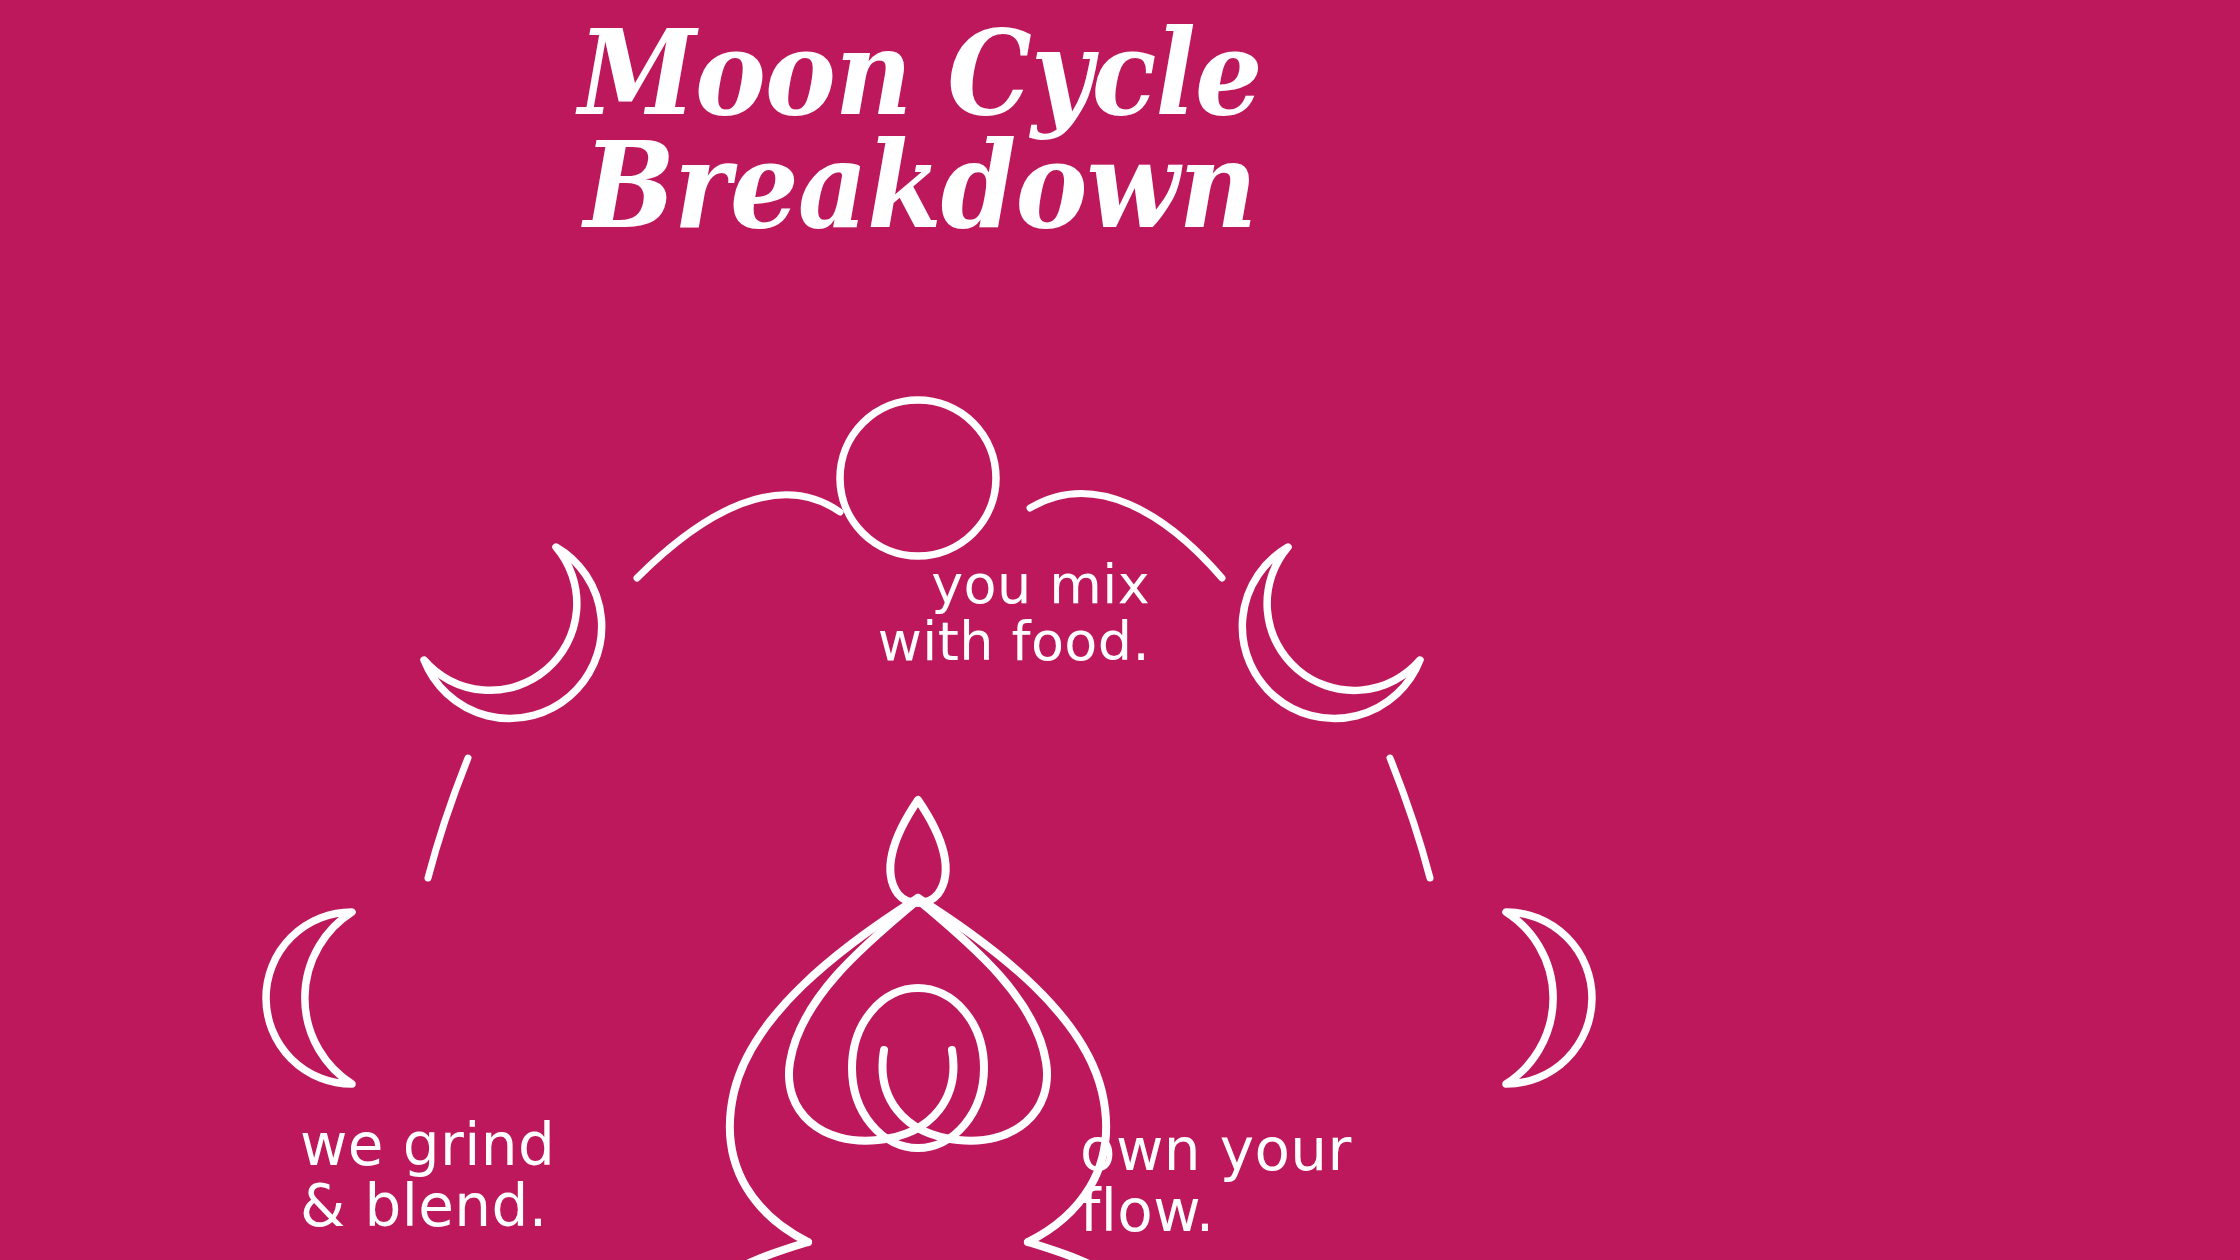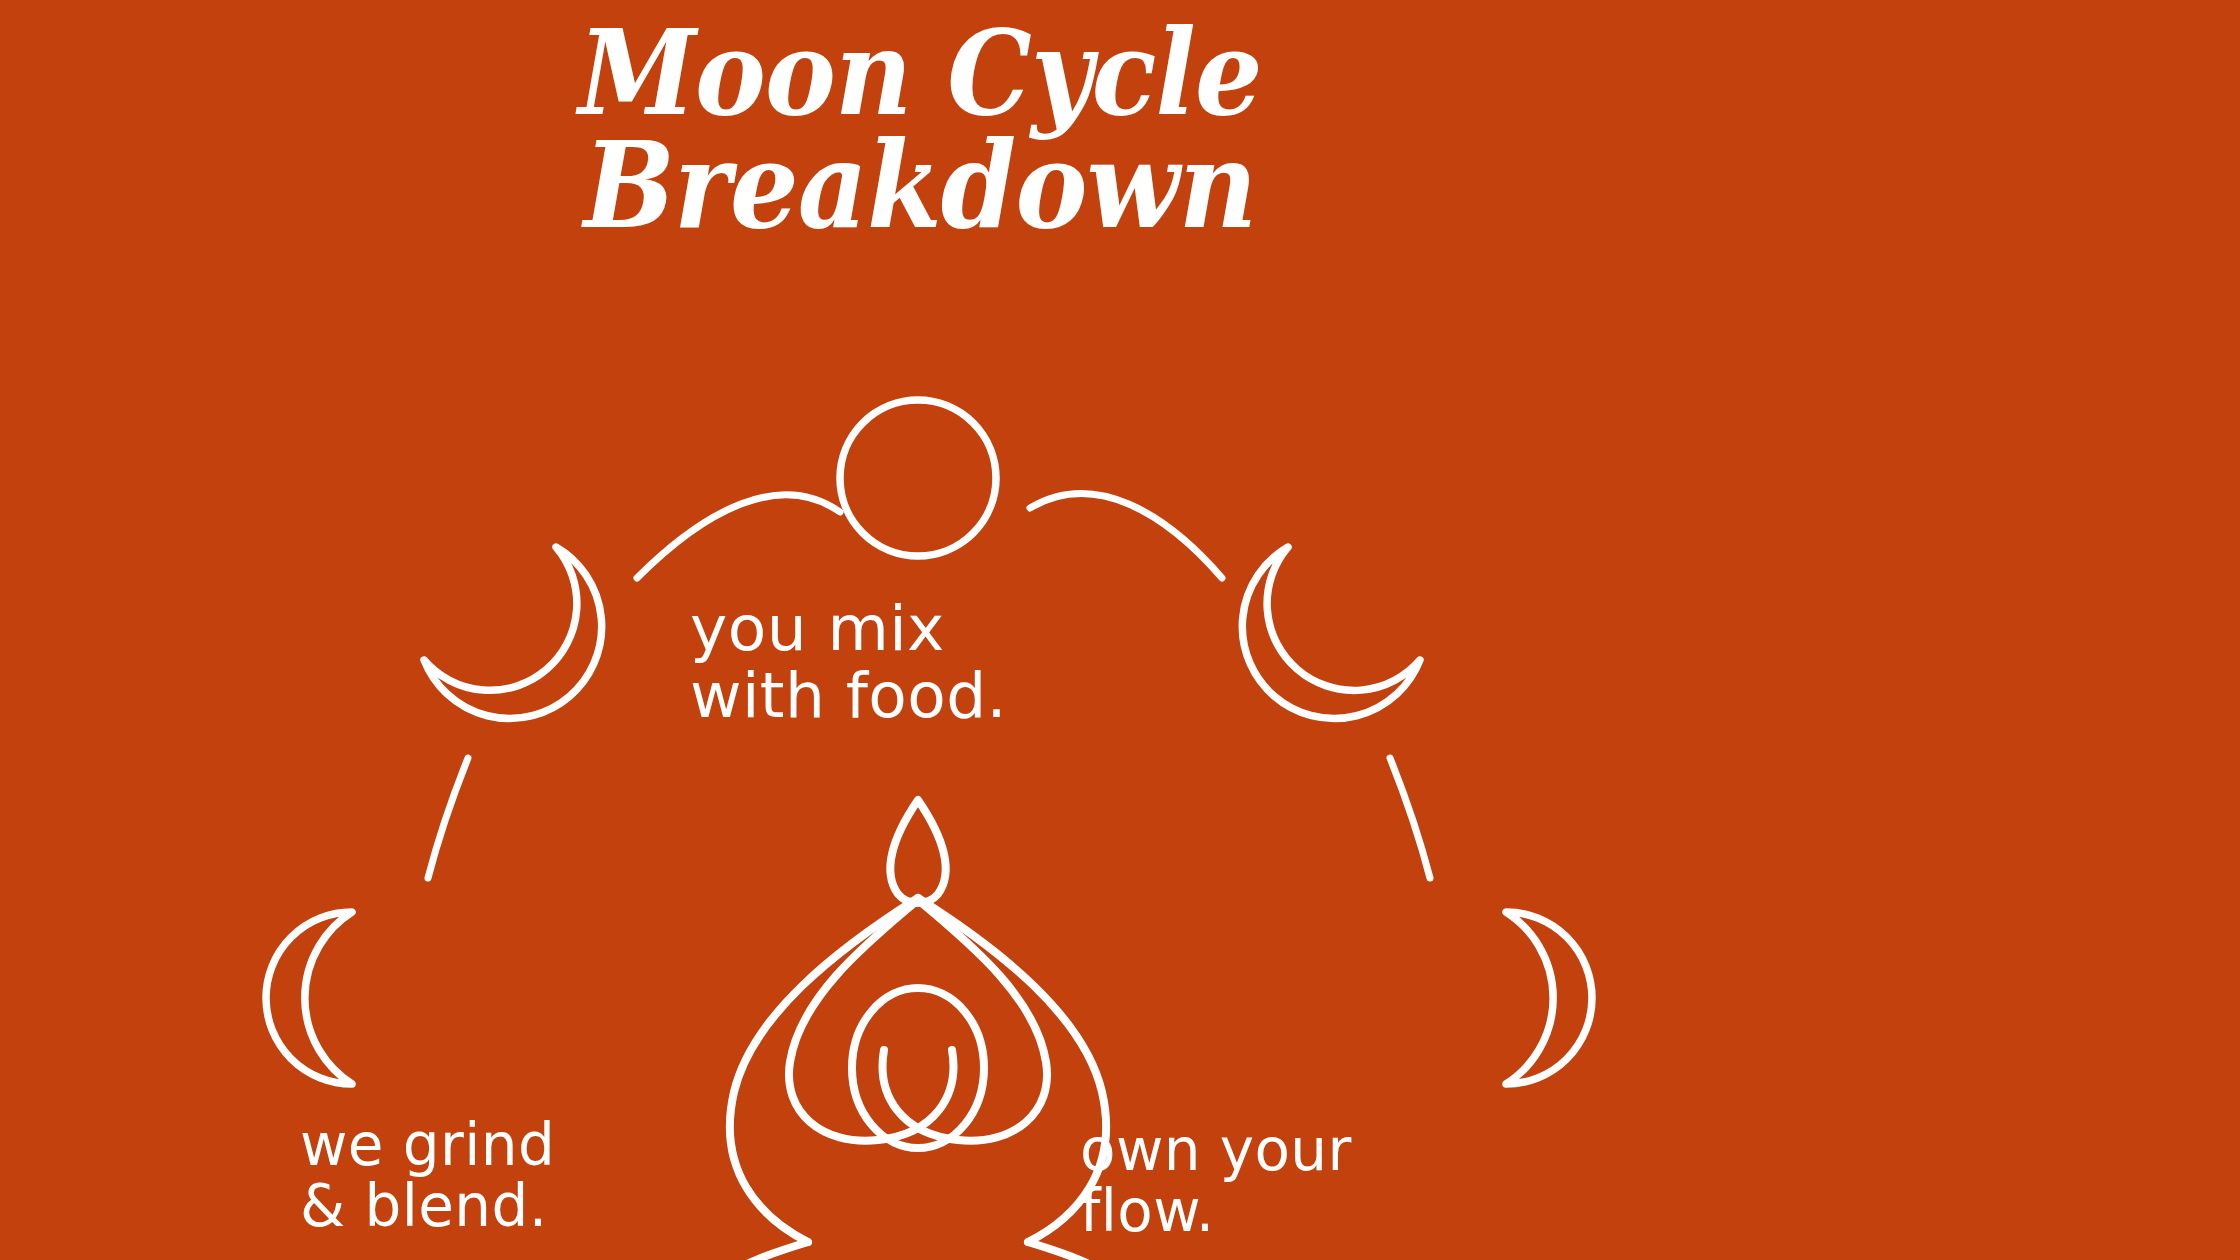--- a/index.html
+++ b/index.html
@@ -52,42 +52,42 @@
   .cap{
     position:absolute;
     color:#FFFFFF;
     font-family:"DejaVu Sans", sans-serif;
     font-weight:400;
     line-height:1.06;
     white-space:pre-line;
     letter-spacing:0.4px;
   }
   #cap-center{
-    left:690px; top:596px;
+    left:690px; top:556px;
     width:460px;
-    text-align:left;
-    font-size:63px;
+    text-align:right;
+    font-size:54px;
   }
   #cap-left{
     left:300px; top:1115px;
     width:460px;
     text-align:left;
     font-size:58px;
   }
   #cap-right{
     left:1080px; top:1120px;
     width:440px;
     text-align:left;
     font-size:58px;
   }
 </style>
 </head>
 <body>
 
-<div id="poster" style="background: #c2410c;">
+<div id="poster" style="background: #be185d;">
 
   <div class="title-block">
     <span class="title-line l1">Moon Cycle</span>
     <span class="title-line l2">Breakdown</span>
   </div>
 
   <svg id="art" viewBox="0 0 2240 1260">
     <g fill="none" stroke="#FFFFFF" stroke-width="7.5" stroke-linecap="round" stroke-linejoin="round">
 
       <path d="M 637,578 C 705,510 780,470 840,512" stroke-width="7"></path>

